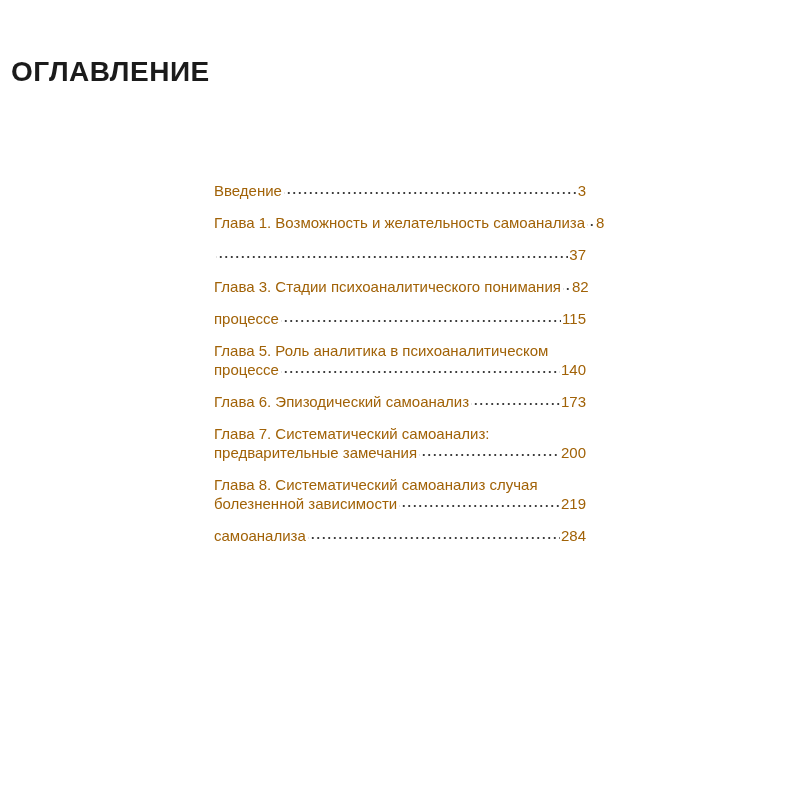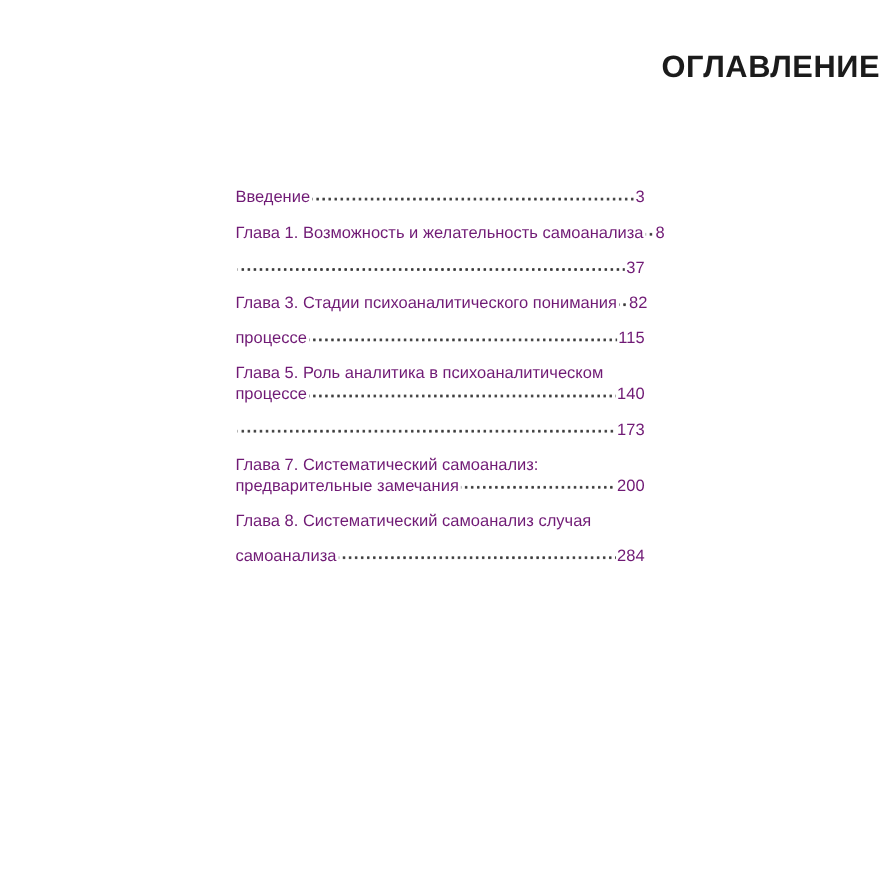--- a/index.html
+++ b/index.html
@@ -10,38 +10,38 @@
   .page {
     position: relative;
     width: 800px;
     height: 800px;
     background: #ffffff;
     font-family: "Liberation Sans", sans-serif;
     color: #3a3a3a;
     overflow: hidden;
   }
   .page-title {
-    margin: 0;
+    margin: 11px;
     padding-top: 44px;
-    text-align: right;
+    text-align: left;
     font-size: 28px;
     line-height: 34px;
     font-weight: 700;
     letter-spacing: 0.5px;
     color: #1b1b1b;
   }
   .toc {
     width: 372px;
     margin: 92px auto 0 auto;
   }
   .entry {
     margin-bottom: 13px;
     font-size: 15px;
     line-height: 19px;
-    color: #701a75;
+    color: #a16207;
   }
   .entry .line {
     white-space: nowrap;
   }
   .entry .line.last {
     display: flex;
     align-items: baseline;
   }
   .entry .t {
     flex: 0 0 auto;
@@ -105,34 +105,40 @@
       <div class="entry">
         <div class="line">Глава 5. Роль аналитика в психоаналитическом</div>
         <div class="line last">
           <span class="t">процессе</span>
           <span class="leader"></span>
           <span class="pg">140</span>
         </div>
       </div>
       <div class="entry">
         <div class="line last">
+          <span class="t">Глава 6. Эпизодический самоанализ</span>
           <span class="leader"></span>
           <span class="pg">173</span>
         </div>
       </div>
       <div class="entry">
         <div class="line">Глава 7. Систематический самоанализ:</div>
         <div class="line last">
           <span class="t">предварительные замечания</span>
           <span class="leader"></span>
           <span class="pg">200</span>
         </div>
       </div>
       <div class="entry">
         <div class="line">Глава 8. Систематический самоанализ случая</div>
+        <div class="line last">
+          <span class="t">болезненной зависимости</span>
+          <span class="leader"></span>
+          <span class="pg">219</span>
+        </div>
       </div>
       <div class="entry">
         <div class="line last">
           <span class="t">самоанализа</span>
           <span class="leader"></span>
           <span class="pg">284</span>
         </div>
       </div>
     </div>
 </div>

